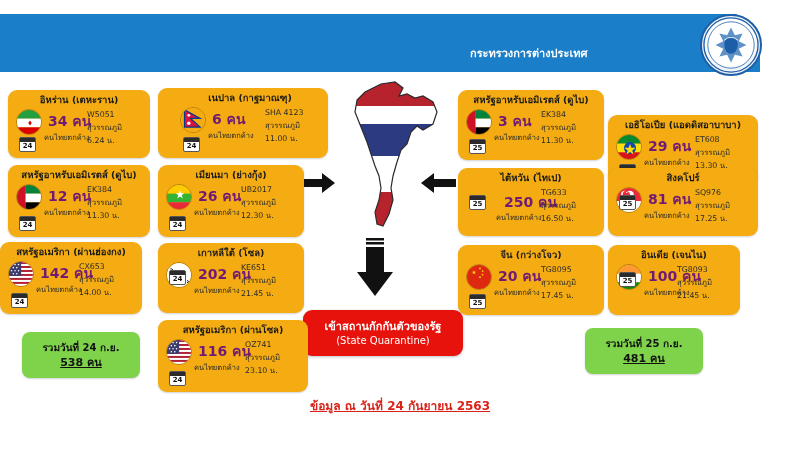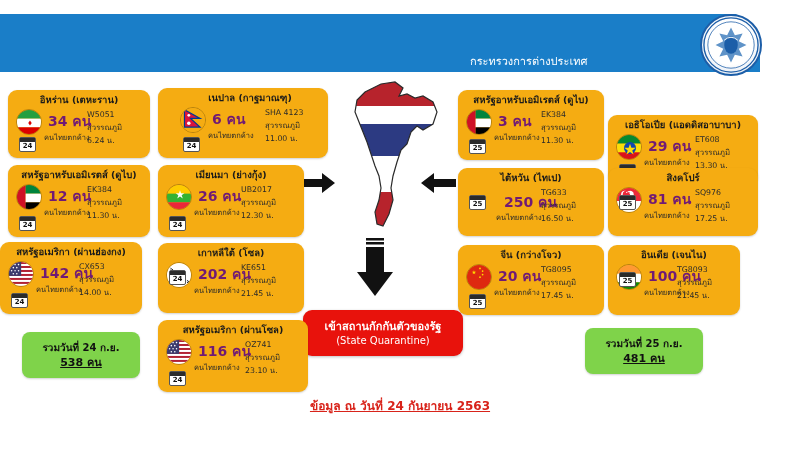--- a/index.html
+++ b/index.html
@@ -17,21 +17,21 @@
     background: #1a7ec8;
     clip-path: polygon(0 0, 736px 0, 760px 22px, 760px 58px, 0 58px);
   }
   .header-title {
     position: absolute; left: 22px; top: 24px;
     font-size: 19px; color: #ffffff; font-weight: 700;
     letter-spacing: .2px; white-space: nowrap;
   }
   .header-ministry {
     position: absolute; left: 470px; top: 44px;
-    font-size: 11px; color: #ffffff; font-weight: 400; white-space: nowrap; margin-top: 8px;
+    font-size: 11px; color: #ffffff; font-weight: 700; white-space: nowrap;
   }
   .emblem {
     position: absolute; left: 700px; top: 14px; width: 62px; height: 62px;
     border-radius: 50%;
     background: radial-gradient(circle at 50% 45%, #ffffff 0%, #ffffff 52%, #e9eef5 72%, #ffffff 100%);
     border: 2px solid #1c5ea8;
     display: flex; align-items: center; justify-content: center;
     overflow: hidden;
   }
   .emblem svg { display:block; }

